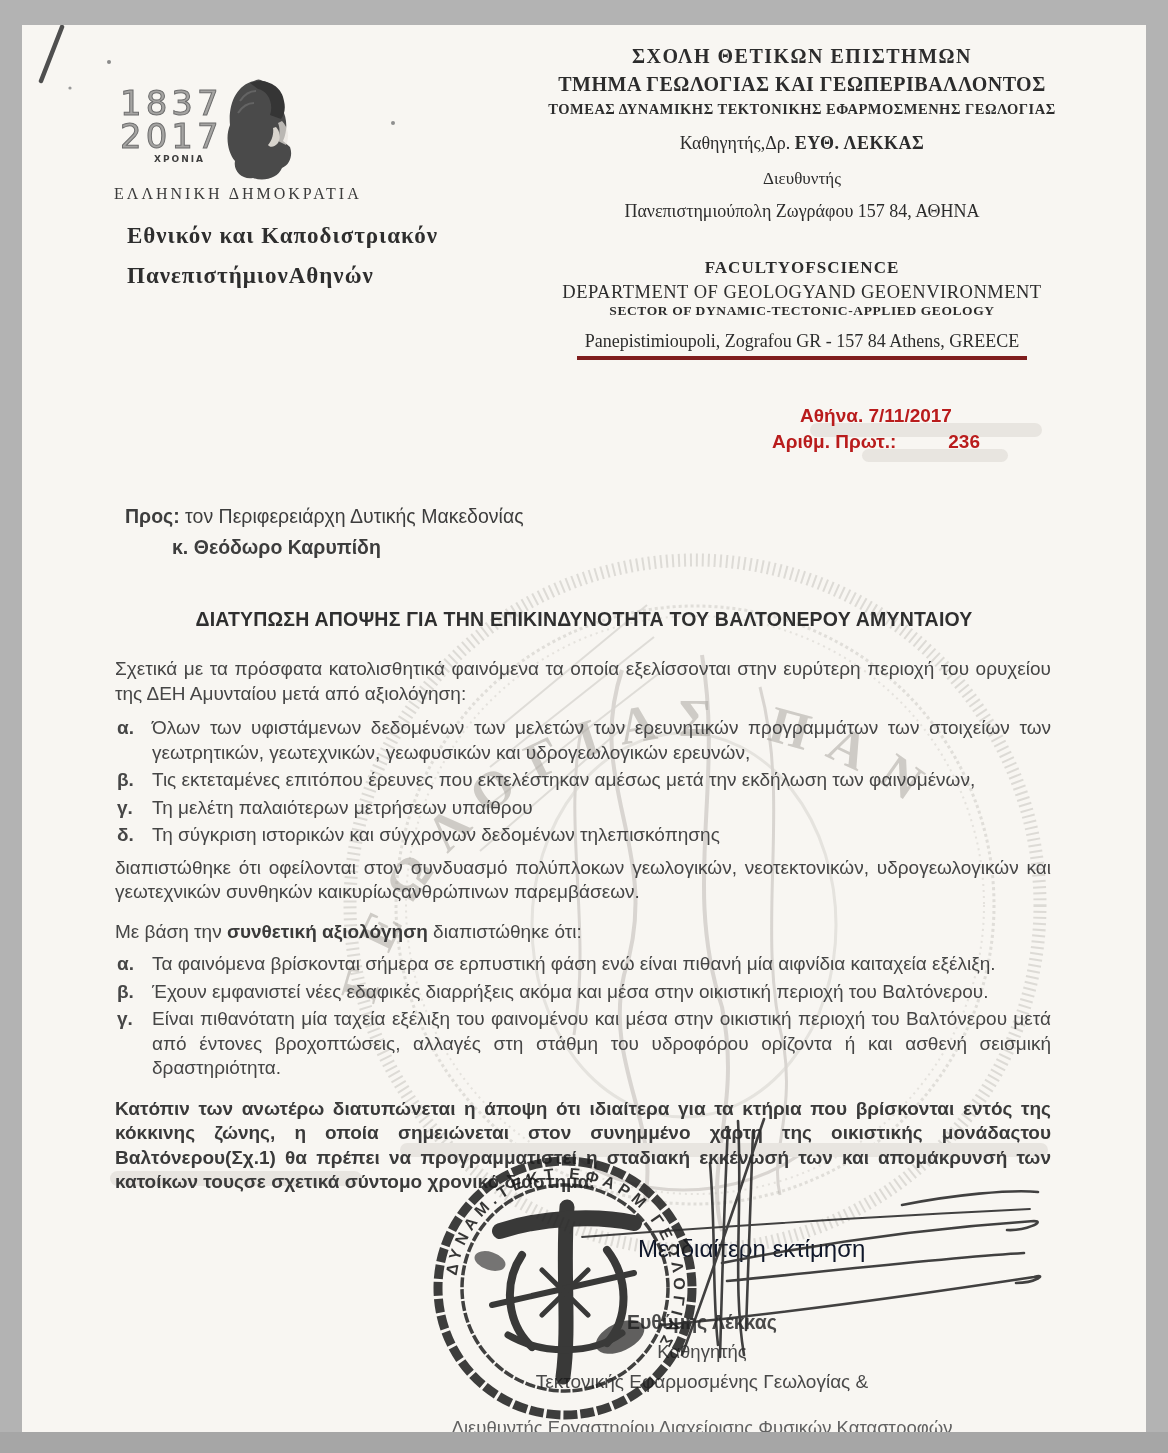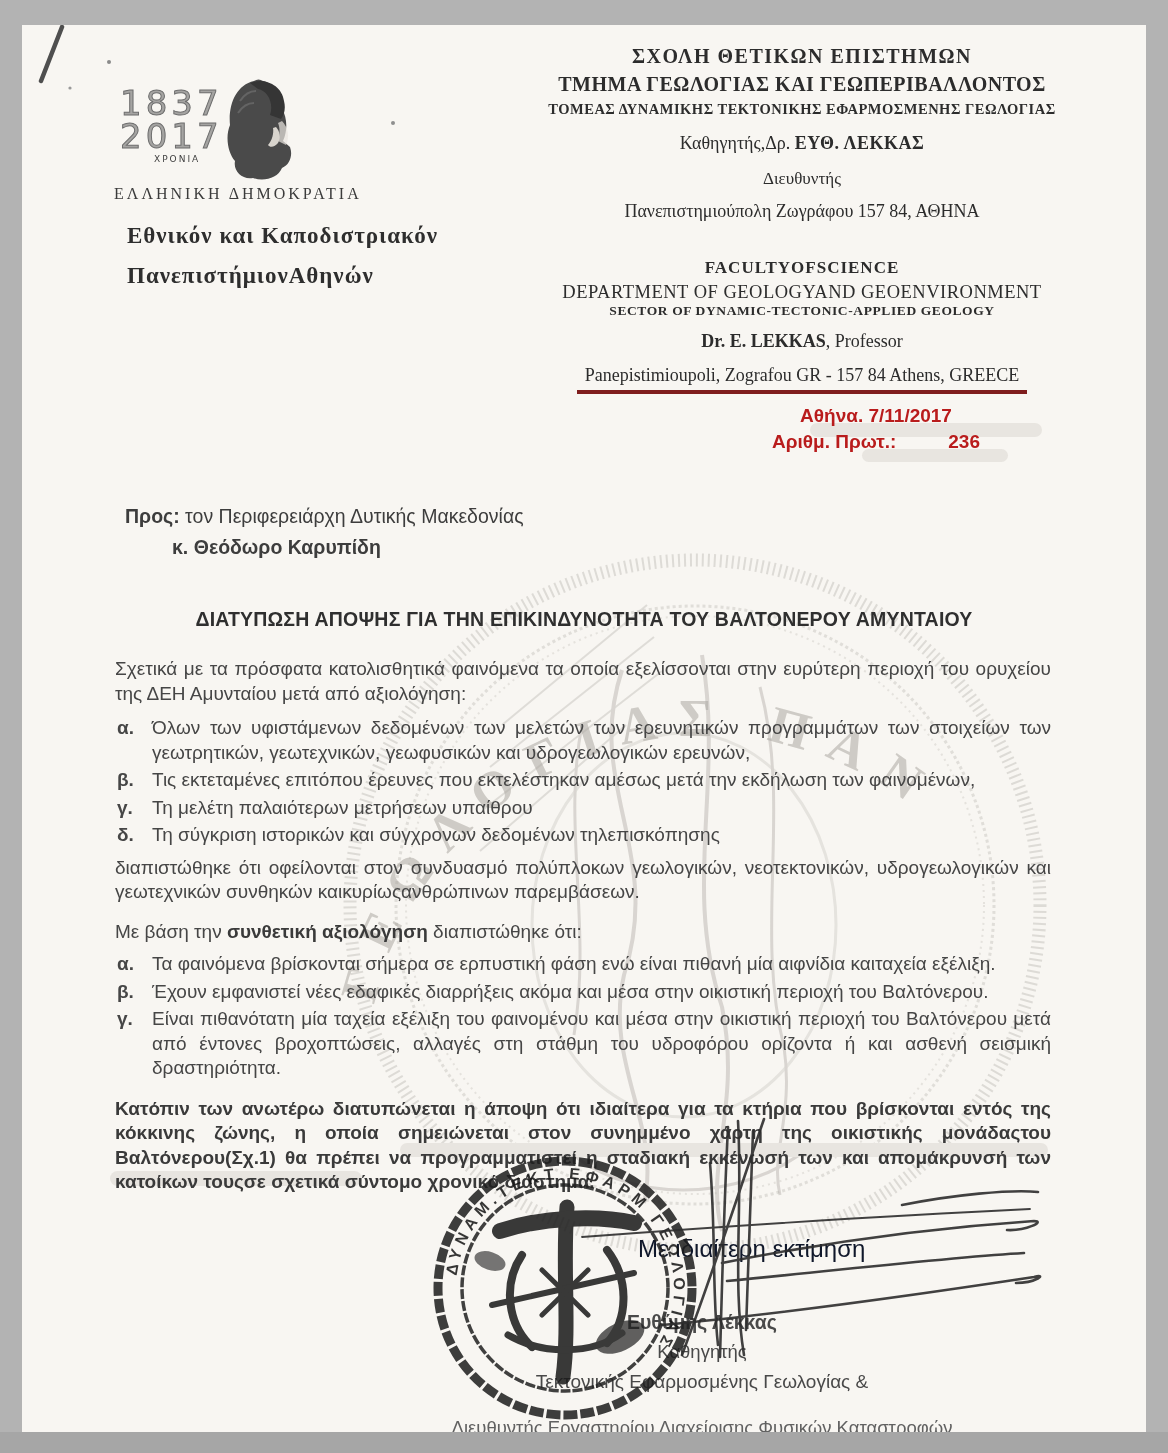--- a/index.html
+++ b/index.html
@@ -25,21 +25,21 @@
   .overlay{position:absolute;left:0;top:0;z-index:6;pointer-events:none;}
   
   .logo-years{
     position:absolute;left:98px;top:62px;z-index:3;
     font-family:"DejaVu Sans",sans-serif;
     font-size:34px;line-height:33px;letter-spacing:4px;
     color:rgba(96,96,96,0.55);-webkit-text-stroke:1px #6e6e6e;
   }
   .logo-caption{
     font-size:9px;letter-spacing:2px;color:#3f3f3f;-webkit-text-stroke:0;
-    font-weight:normal;margin-top:1px;padding-left:34px;line-height:10px;
+    font-weight:bold;margin-top:1px;padding-left:34px;line-height:10px;
   }
   .athena{position:absolute;left:198px;top:50px;z-index:3;}
   .republic{
     left:92px;top:160px;
     font-family:"Liberation Serif","DejaVu Serif",serif;
     font-size:16px;letter-spacing:3px;color:#3b3b3b;
   }
   .uni1{left:105px;top:198px;font-family:"Liberation Serif",serif;font-size:23px;font-weight:bold;color:#2e2e2e;letter-spacing:1px;}
   .uni2{left:105px;top:238px;font-family:"Liberation Serif",serif;font-size:23px;font-weight:bold;color:#2e2e2e;letter-spacing:1px;}
   
@@ -148,23 +148,20 @@
     <div class="hr-dept">ΤΜΗΜΑ ΓΕΩΛΟΓΙΑΣ ΚΑΙ ΓΕΩΠΕΡΙΒΑΛΛΟΝΤΟΣ</div>
     <div class="hr-sector">ΤΟΜΕΑΣ ΔΥΝΑΜΙΚΗΣ ΤΕΚΤΟΝΙΚΗΣ ΕΦΑΡΜΟΣΜΕΝΗΣ ΓΕΩΛΟΓΙΑΣ</div>
     <div class="hr-prof">
       <span>Καθηγητής,Δρ. </span><b>ΕΥΘ. ΛΕΚΚΑΣ</b>
     </div>
     <div class="hr-dir">Διευθυντής</div>
     <div class="hr-addr">Πανεπιστημιούπολη Ζωγράφου 157 84, ΑΘΗΝΑ</div>
     <div class="hr-fac">FACULTYOFSCIENCE</div>
     <div class="hr-depe">DEPARTMENT OF GEOLOGYAND GEOENVIRONMENT</div>
     <div class="hr-sece">SECTOR OF DYNAMIC-TECTONIC-APPLIED GEOLOGY</div>
-    <div class="hr-profe">
-      <b>Dr. E. LEKKAS</b><span>, Professor</span>
-    </div>
     <div class="hr-addre">
       <span>Panepistimioupoli, Zografou GR - 157 84 Athens, GREECE</span>
     </div>
   </div>
 
   <div class="meta">
     <div class="l1">Αθήνα. 7/11/2017</div>
     <div class="l2">
       <span>Αριθμ. Πρωτ.:</span><span class="num">236</span>
     </div>

